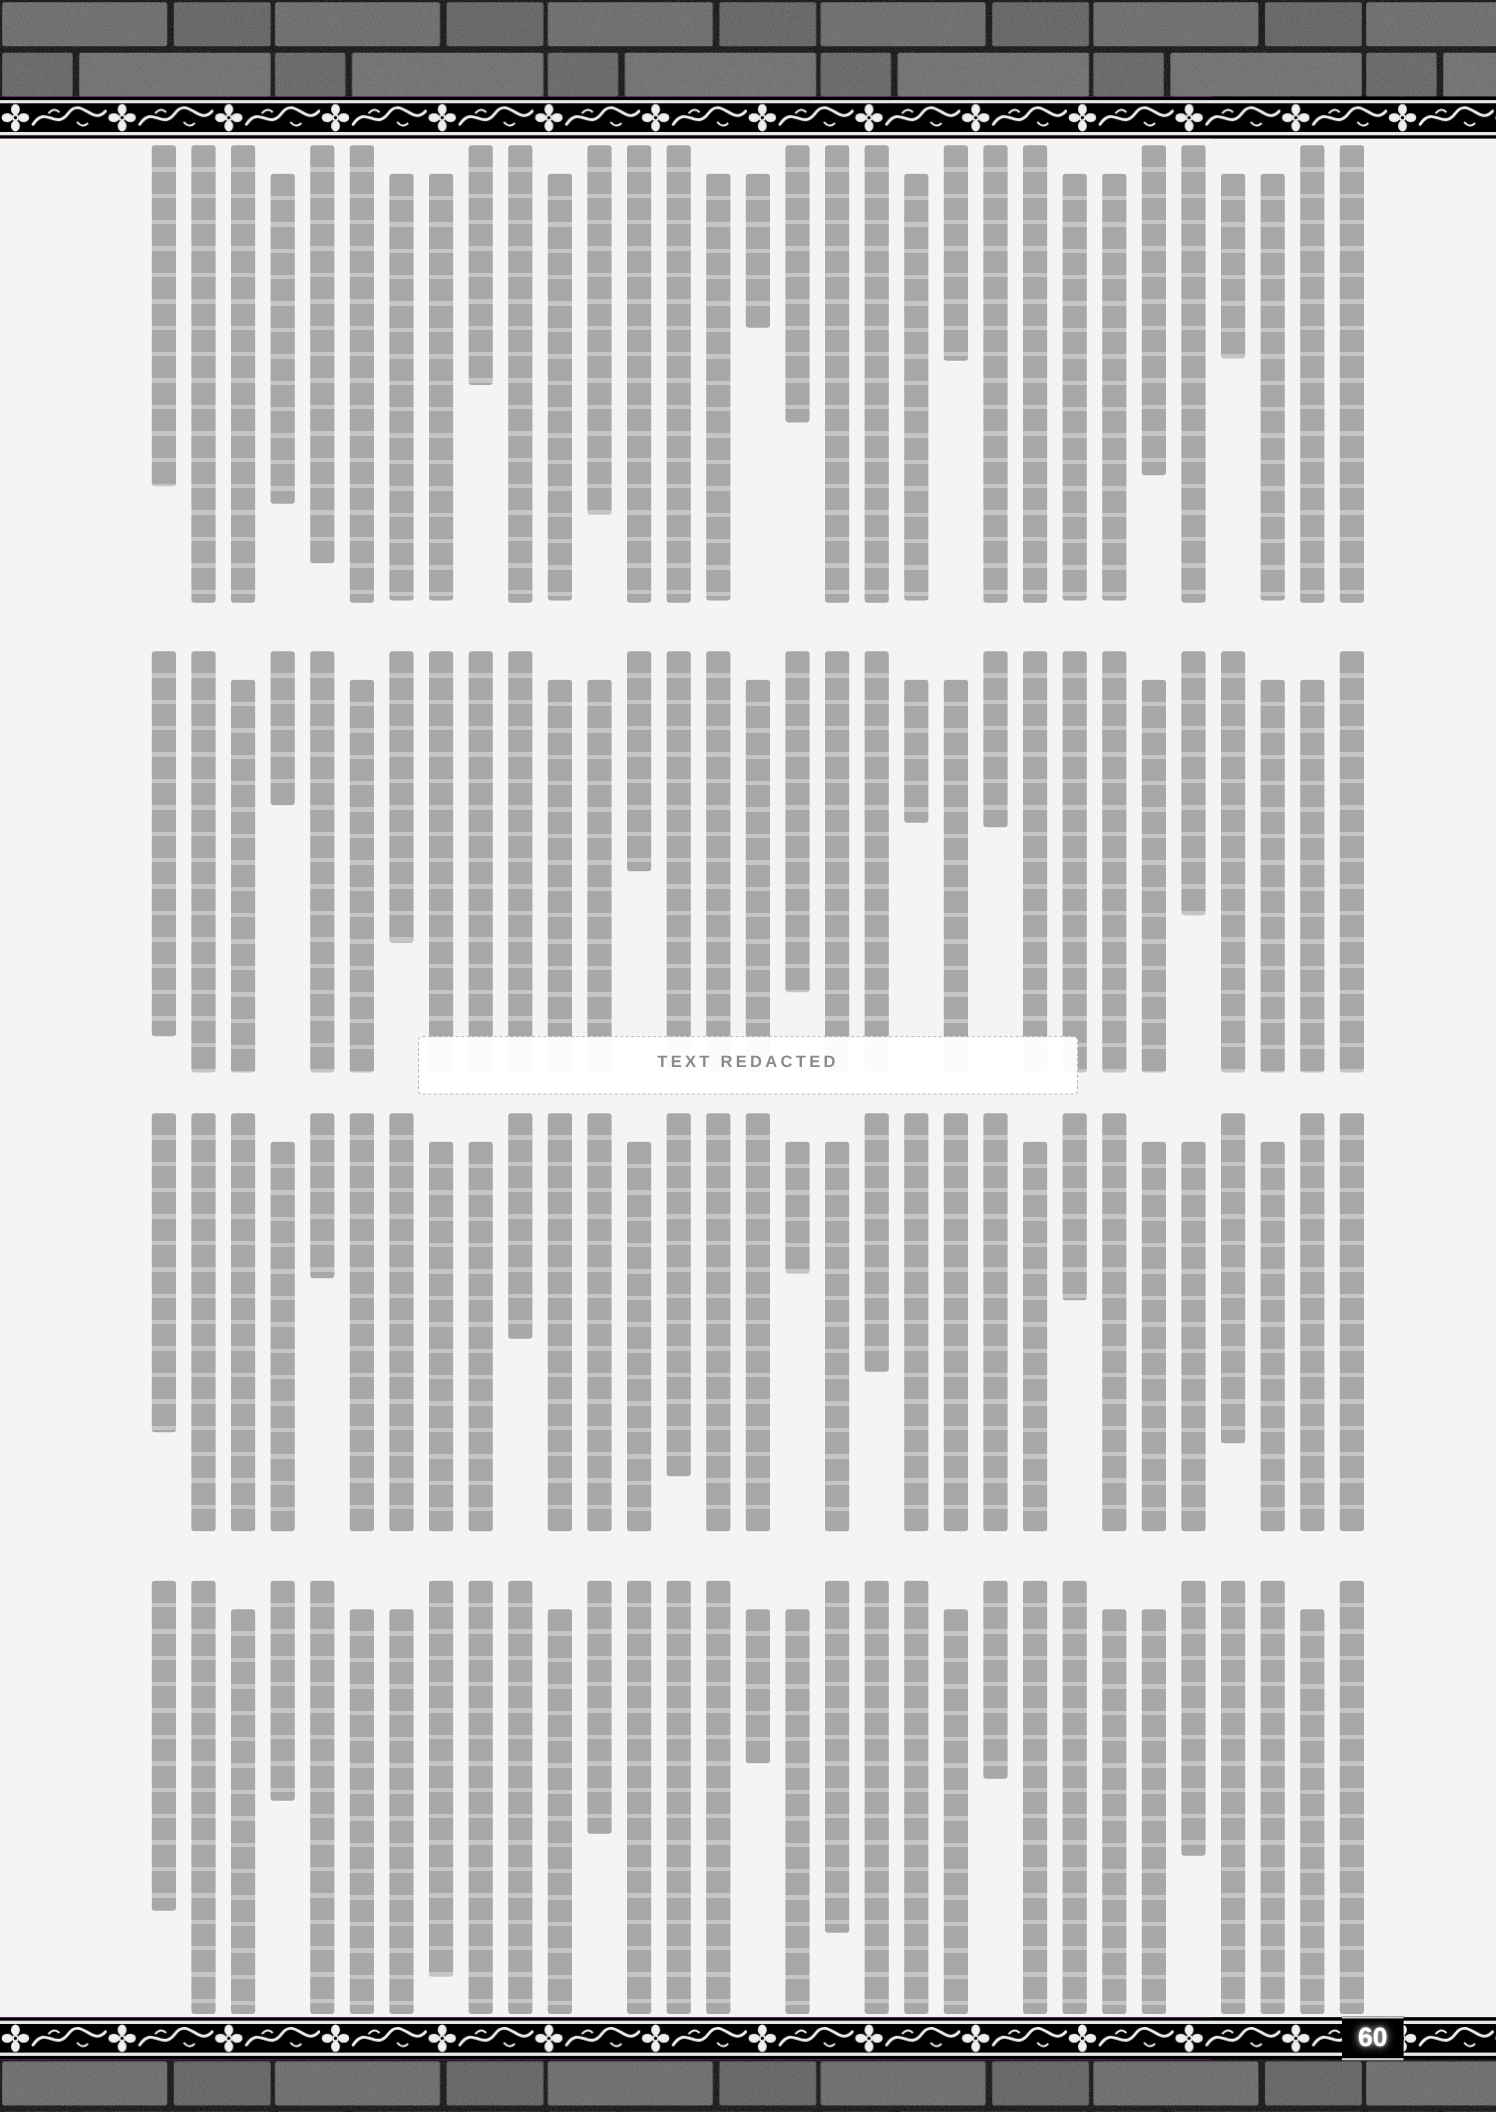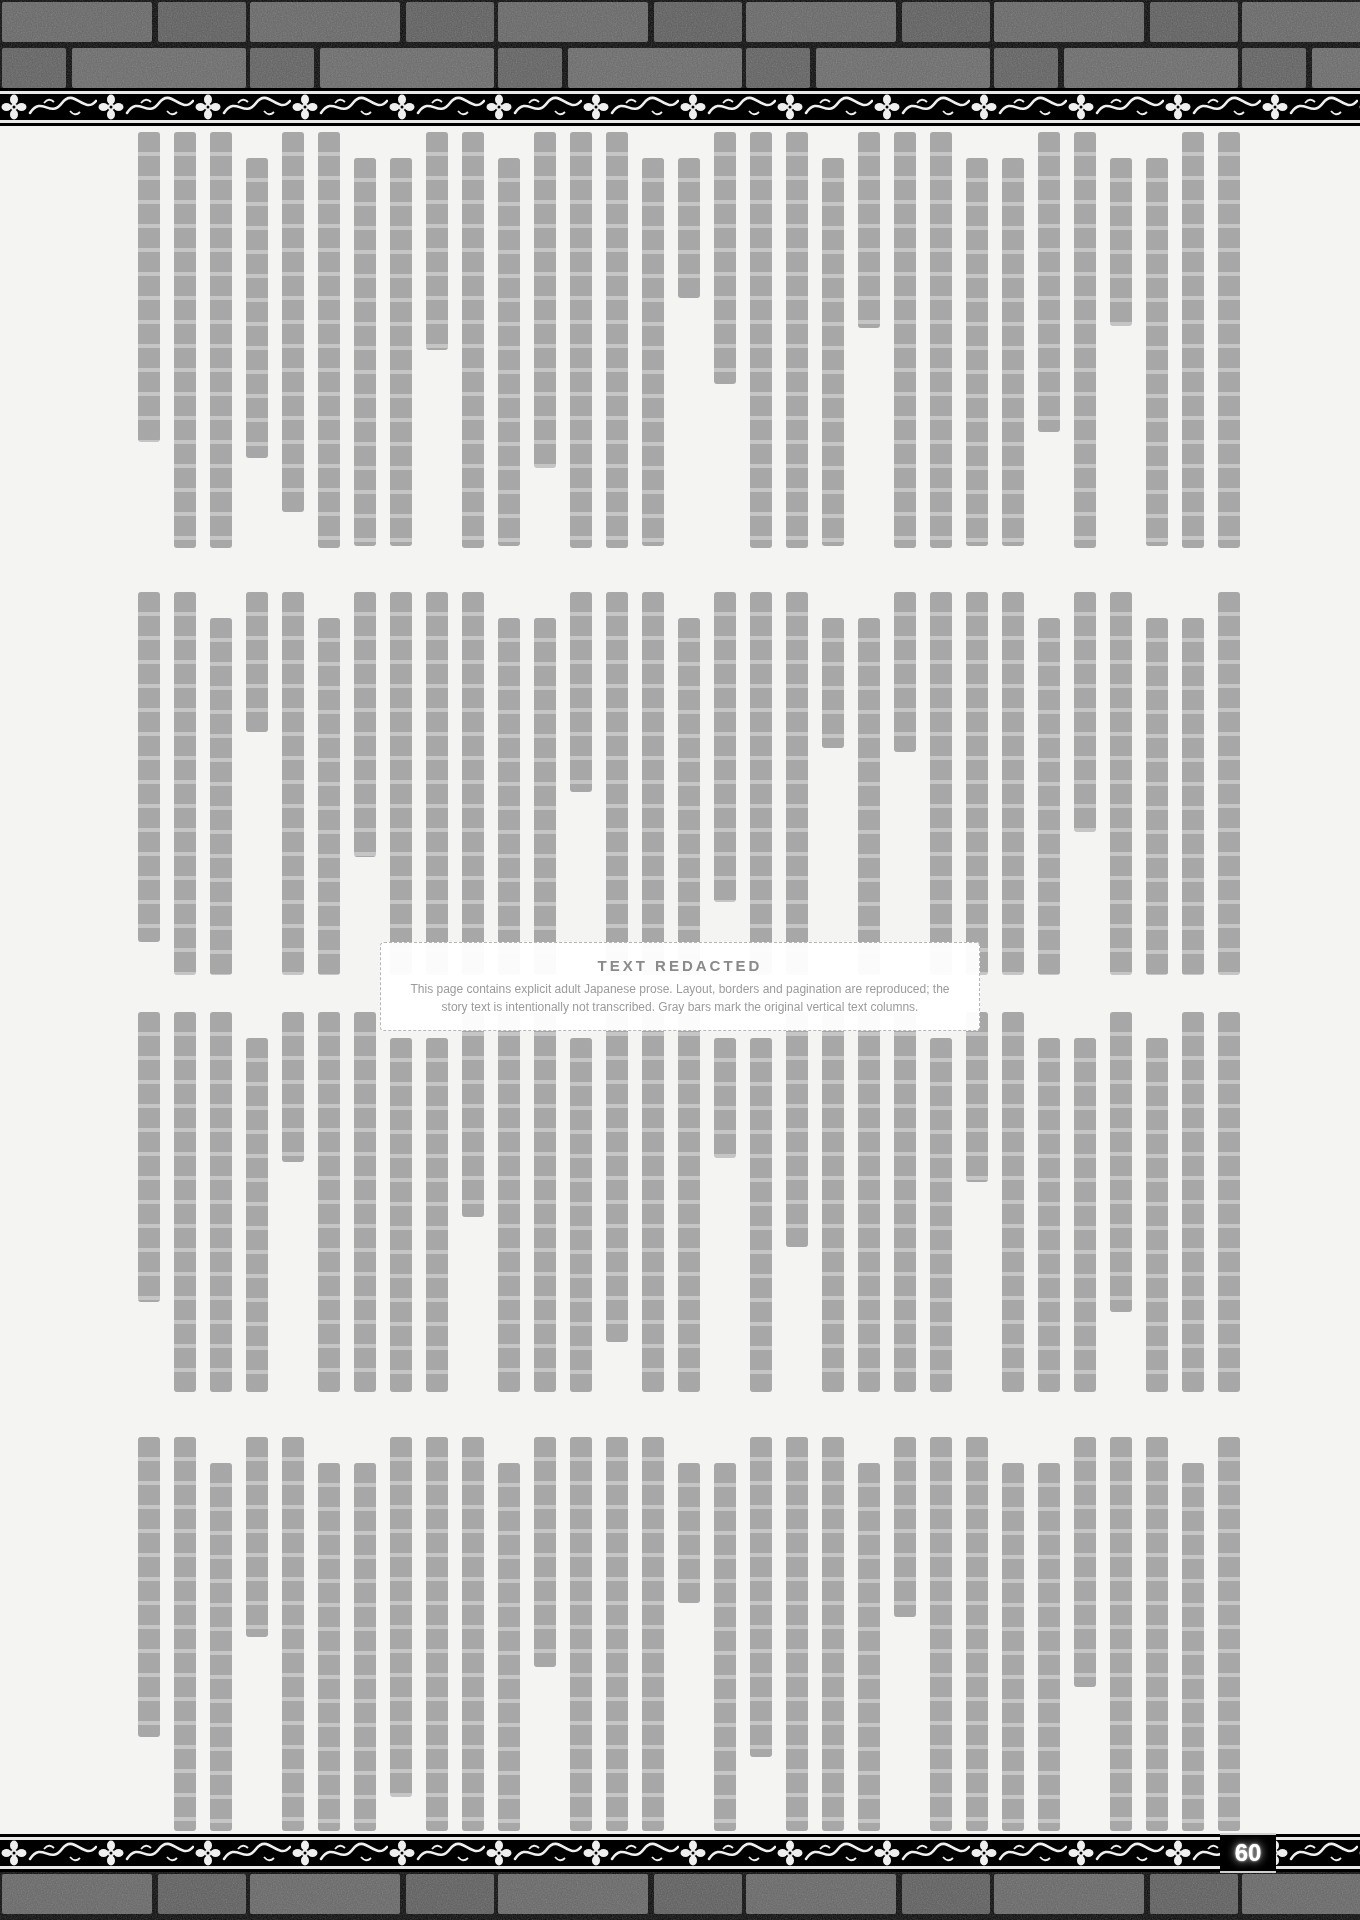--- a/index.html
+++ b/index.html
@@ -224,21 +224,20 @@
         <div class="col" style="margin-top: 26px; height: 368px;"></div>
         <div class="col" style="margin-top: 0px; height: 394px;"></div>
         <div class="col" style="margin-top: 0px; height: 200px;"></div>
         <div class="col" style="margin-top: 26px; height: 368px;"></div>
         <div class="col" style="margin-top: 0px; height: 394px;"></div>
         <div class="col" style="margin-top: 0px; height: 300px;"></div>
       </div>
 
     <div class="notice">
       <h2>TEXT REDACTED</h2>
-      <p>This page contains explicit adult Japanese prose. Layout, borders and pagination are reproduced; the story text is intentionally not transcribed. Gray bars mark the original vertical text columns.</p>
     </div>
   </div>
 
   <div class="orn bottom">
     <div class="rule"></div>
     <svg width="1360" height="26">
       <defs>
         <pattern id="fl2" width="97" height="26" patternUnits="userSpaceOnUse">
           <rect width="97" height="26" fill="#000"></rect>
           <ellipse cx="14" cy="5.5" rx="4" ry="5" fill="#efefef"></ellipse>

